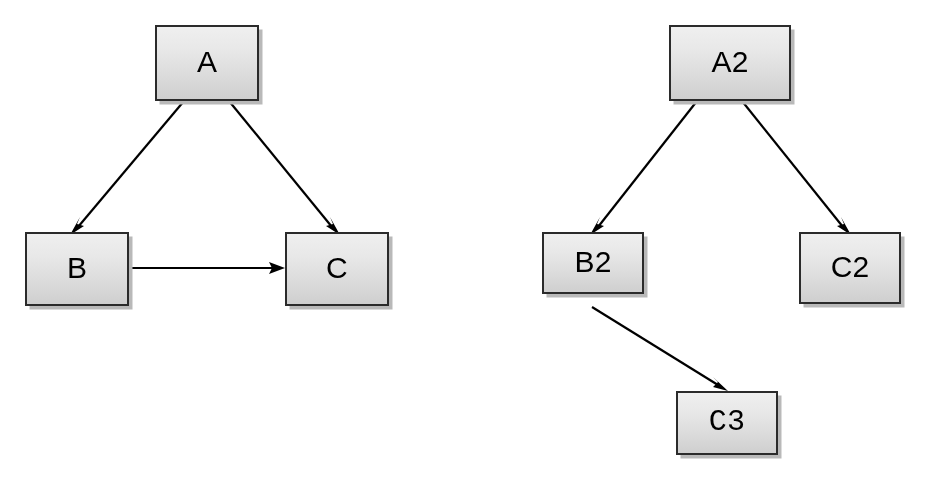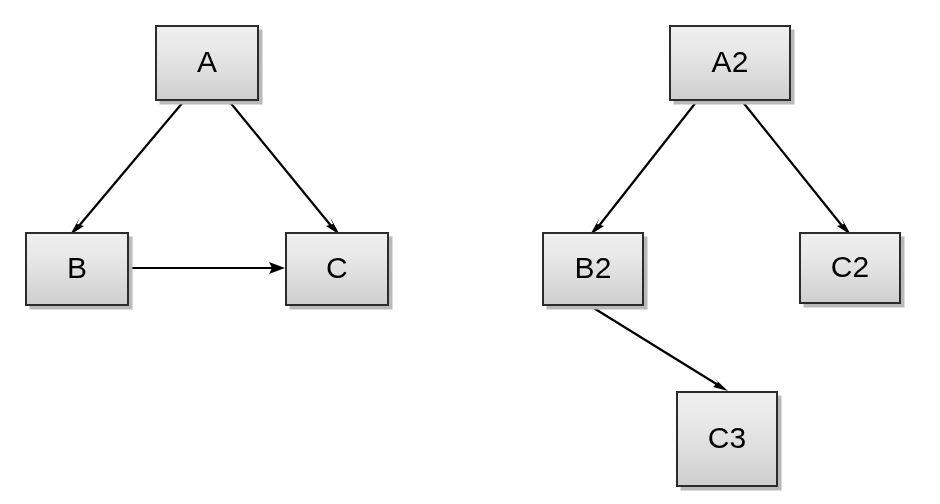--- a/index.html
+++ b/index.html
@@ -93,25 +93,25 @@
   </div>
 
   <div class="node" style="left:285px; top:232px; width:104px; height:74px;">
     <span class="node-label">C</span>
   </div>
 
   <div class="node" style="left:669px; top:25px; width:122px; height:76px;">
     <span class="node-label">A2</span>
   </div>
 
-  <div class="node" style="left:542px; top:232px; width:102px; height:74px;">
+  <div class="node" style="left:542px; top:232px; width:102px; height:62px;">
     <span class="node-label">B2</span>
   </div>
 
   <div class="node" style="left:799px; top:232px; width:102px; height:72px;">
     <span class="node-label">C2</span>
   </div>
 
-  <div class="node" style="left:676px; top:391px; width:102px; height:96px;">
+  <div class="node" style="left:676px; top:391px; width:102px; height:64px;font-family:Liberation Mono, monospace;">
     <span class="node-label">C3</span>
   </div>
 
 </div>
 
 </body></html>

